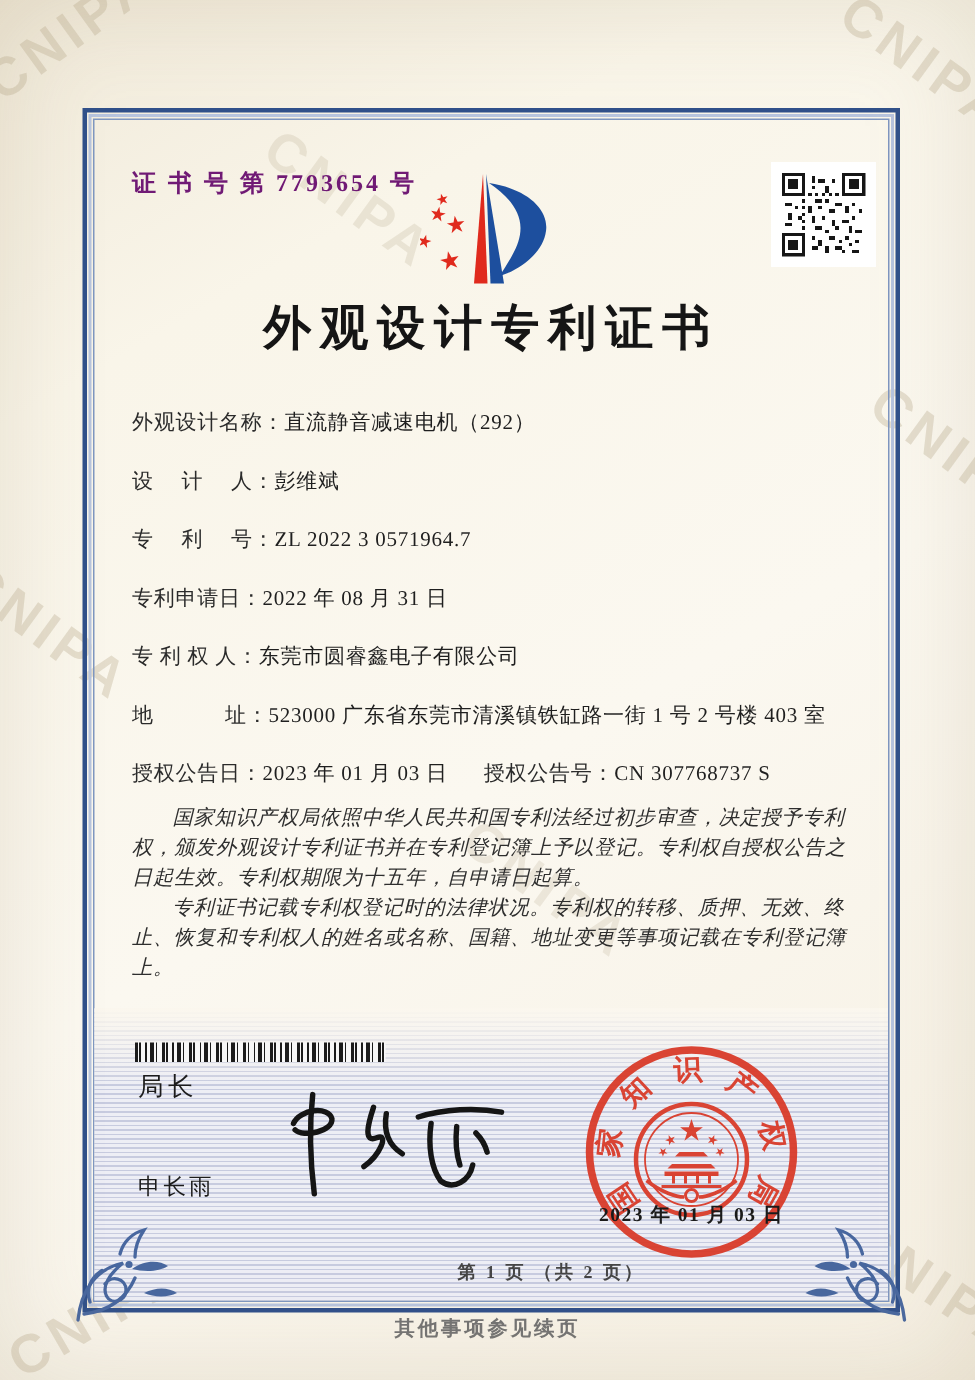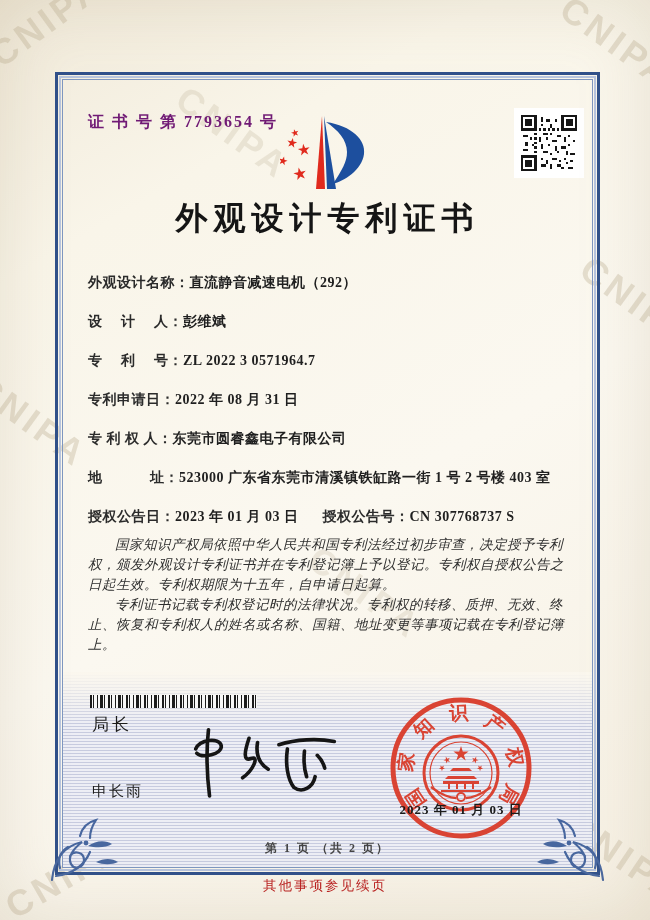--- a/index.html
+++ b/index.html
@@ -32,21 +32,21 @@
 
   .logo{position:absolute;left:222px;top:35px;width:92px;height:86px;}
 
   .qr-box{position:absolute;left:456px;top:33px;width:70px;height:70px;background:#fff;}
   .qr-box svg{position:absolute;left:7px;top:7px;}
 
   .title{position:absolute;left:0;top:122px;width:100%;text-align:center;
     font-size:32px;font-weight:700;letter-spacing:6px;color:#151515;}
 
   .fields{position:absolute;left:30px;top:200px;width:492px;}
-  .field-row{font-size:14px;font-weight:700;color:#262626;letter-spacing:.5px;
+  .field-row{font-size:14px;font-weight:400;color:#262626;letter-spacing:.5px;
     line-height:16px;margin-bottom:23px;white-space:nowrap;}
   .f-label{color:#2b2b2b;}
   .f-value{color:#1f1f1f;}
   .pair2{margin-left:24px;}
 
   .body-text{position:absolute;left:30px;top:460px;width:484px;
     font-size:13.5px;line-height:20px;letter-spacing:.5px;color:#2e2e2e;font-weight:500;}
   .body-text p{margin:0;text-indent:2em;font-style:italic;}
 
   
@@ -64,28 +64,28 @@
     font-size:15px;letter-spacing:2px;color:#1c1c1c;font-weight:500;}
   .signature{position:absolute;left:127px;top:648px;width:160px;height:86px;}
 
   .seal{position:absolute;left:330px;top:620px;width:146px;height:146px;opacity:.94;}
   .ring-char{font-family:"Liberation Serif",serif;font-size:19px;font-weight:bold;
     fill:#d93a28;text-anchor:middle;dominant-baseline:middle;}
   .seal-date{position:absolute;left:330px;top:726px;width:146px;text-align:center;
     font-size:13px;font-weight:600;letter-spacing:1px;color:#1a1a1a;z-index:5;}
 
   .page-info{position:absolute;left:0;top:765px;width:100%;text-align:center;
-    font-size:12px;letter-spacing:2px;color:#454545;font-weight:600;}
+    font-size:12px;letter-spacing:2px;color:#454545;font-weight:600;padding-left:40px;}
 
   .flourish{position:absolute;width:84px;height:84px;z-index:4;}
   .fl-left{left:-12px;bottom:-14px;}
   .fl-right{right:-12px;bottom:-14px;transform:scaleX(-1);}
 
   .note{position:absolute;left:0;top:877px;width:100%;text-align:center;
-    font-size:13.5px;letter-spacing:2px;color:#b91c1c;z-index:3;font-weight:400;}
+    font-size:13.5px;letter-spacing:2px;color:#737373;z-index:3;font-weight:700;}
 </style>
 </head>
 <body>
 
 <span class="wm wm-tl">CNIPA</span>
 <span class="wm wm-tr">CNIPA</span>
 <span class="wm wm-logo">CNIPA</span>
 <span class="wm wm-right">CNIPA</span>
 <span class="wm wm-left">CNIPA</span>
 <span class="wm wm-center">CNIPA</span>

